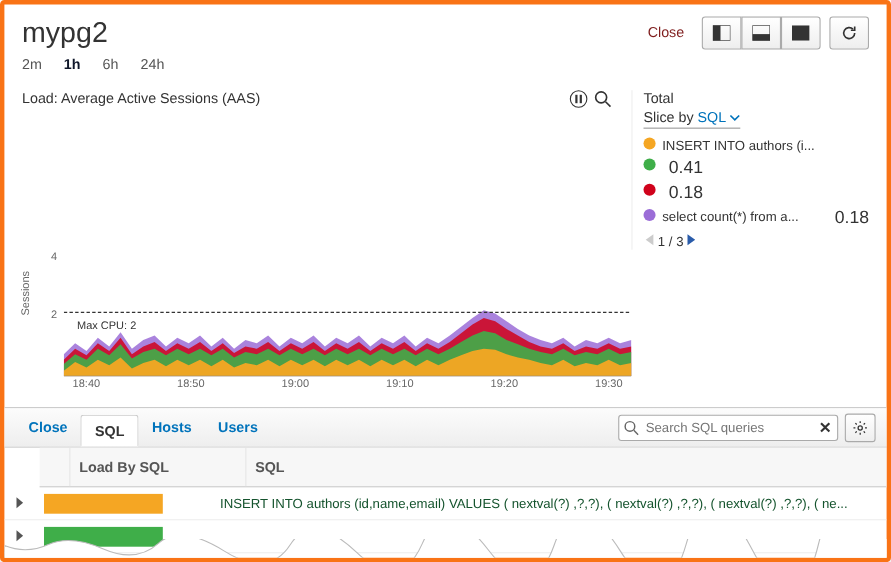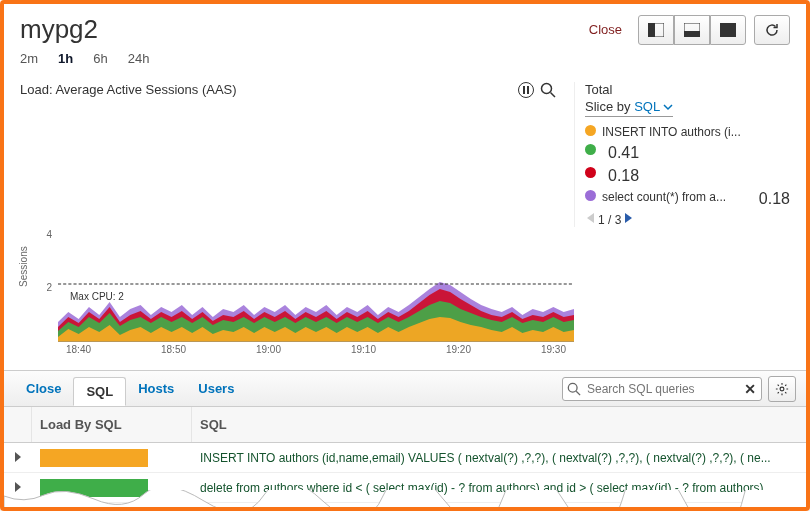--- a/index.html
+++ b/index.html
@@ -45,21 +45,21 @@
 .x-ticks { position: absolute; left: 38px; right: 0; bottom: 0; height: 18px; display: flex; justify-content: space-between; font-size: 10px; color: #666; padding: 0 8px; }
 .tabs-row { display: flex; align-items: center; background: linear-gradient(#fcfcfc,#eee); border-top: 1px solid #ccc; border-bottom: 1px solid #ccc; padding: 4px 10px; margin-top: 8px; }
 .tab { padding: 6px 12px; color: #0073bb; font-weight: bold; cursor: pointer; font-size: 13px; }
 .tab.active { color: #333; background: #fff; border: 1px solid #ccc; border-bottom: 1px solid #fff; border-radius: 3px 3px 0 0; margin-bottom: -5px; }
 .search-wrap { margin-left: auto; display: flex; align-items: center; gap: 6px; }
 .search-box { position: relative; }
 .search-input { width: 200px; padding: 4px 24px 4px 24px; border: 1px solid #aaa; border-radius: 3px; font-size: 12px; }
 .search-icon { position: absolute; left: 5px; top: 50%; transform: translateY(-50%); width: 14px; height: 14px; }
 .clear-x { position: absolute; right: 6px; top: 50%; transform: translateY(-50%); font-size: 14px; font-weight: bold; cursor: pointer; color: #333; }
 .gear-btn { border: 1px solid #aaa; background: linear-gradient(#fff,#eee); width: 28px; height: 26px; display: flex; align-items: center; justify-content: center; border-radius: 3px; cursor: pointer; }
-.table-head { display: flex; background: #f7f7f7; border-bottom: 1px solid #ccc; font-size: 13px; font-weight: bold; color: #555; }
+.table-head { display: flex; background: #f7f7f7; border-bottom: 1px solid #ccc; font-size: 13px; font-weight: bold; color: #555; margin-left: 32px; }
 .th-expand { width: 28px; border-right: 1px solid #e5e5e5; padding: 10px 6px; }
 .th-load { width: 160px; border-right: 1px solid #e5e5e5; padding: 10px 8px; }
 .th-sql { flex: 1; padding: 10px 8px; }
 .table-row { display: flex; border-bottom: 1px solid #eee; align-items: center; min-height: 30px; }
 .td-expand { width: 28px; padding: 6px; text-align: center; cursor: pointer; color: #555; }
 .td-load { width: 160px; padding: 4px 8px; }
 .bar { height: 18px; }
 .td-sql { flex: 1; padding: 6px 8px; white-space: nowrap; overflow: hidden; text-overflow: ellipsis; font-size: 12px; color: #14532d; }
 .expand-tri { width: 0; height: 0; border-top: 5px solid transparent; border-bottom: 5px solid transparent; border-left: 6px solid #555; display: inline-block; }
 .torn { position: absolute; bottom: -1px; left: 0; right: 0; height: 18px; }
@@ -217,21 +217,20 @@
         <div class="td-load">
           <div class="bar" style="width:108px;background:#f5a623"></div>
         </div>
         <div class="td-sql">INSERT INTO authors (id,name,email) VALUES ( nextval(?) ,?,?), ( nextval(?) ,?,?), ( nextval(?) ,?,?), ( ne...</div>
       </div>
       <div class="table-row">
         <div class="td-expand"><span class="expand-tri"></span></div>
         <div class="td-load">
           <div class="bar" style="width:108px;background:#3fae49"></div>
         </div>
-        <div class="td-sql">delete from authors where id &lt; ( select max(id) - ? from authors) and id &gt; ( select max(id) - ? from authors)</div>
       </div>
       <div class="table-row">
         <div class="td-expand"><span class="expand-tri"></span></div>
         <div class="td-load">
           <div class="bar" style="width:60px;background:#d0021b"></div>
         </div>
         <div class="td-sql">WITH cte AS ( SELECT id FROM authors LIMIT ? ) UPDATE authors s SET email = ? FROM cte WHERE s...</div>
       </div>
     </div>
 

